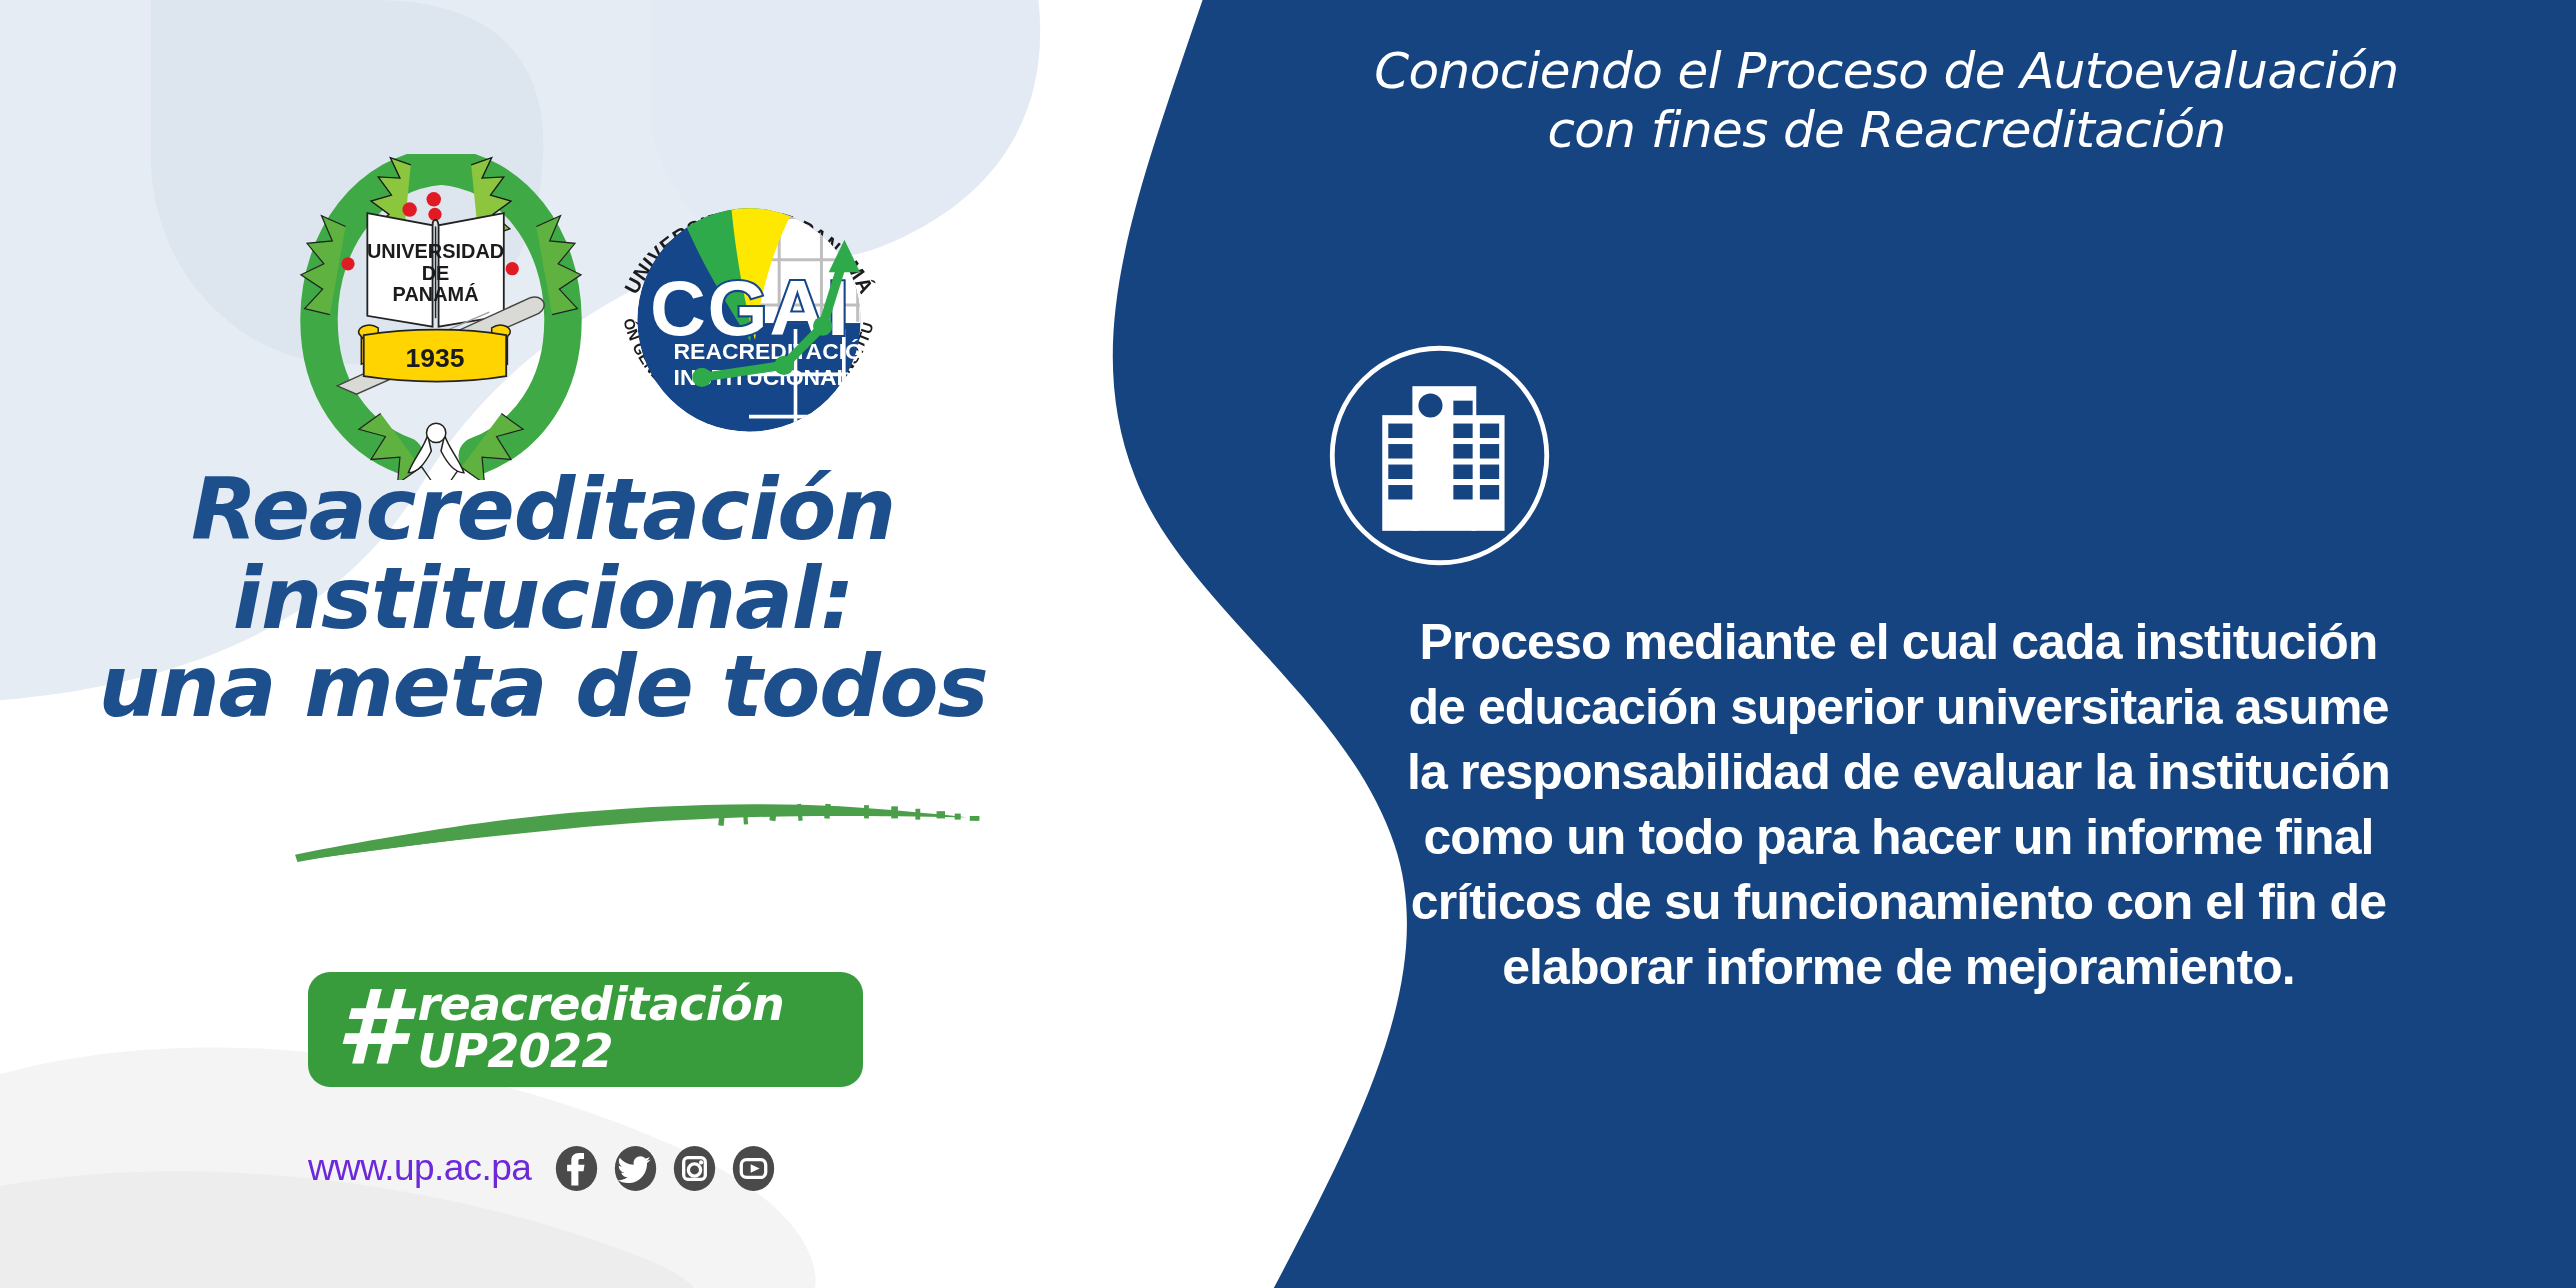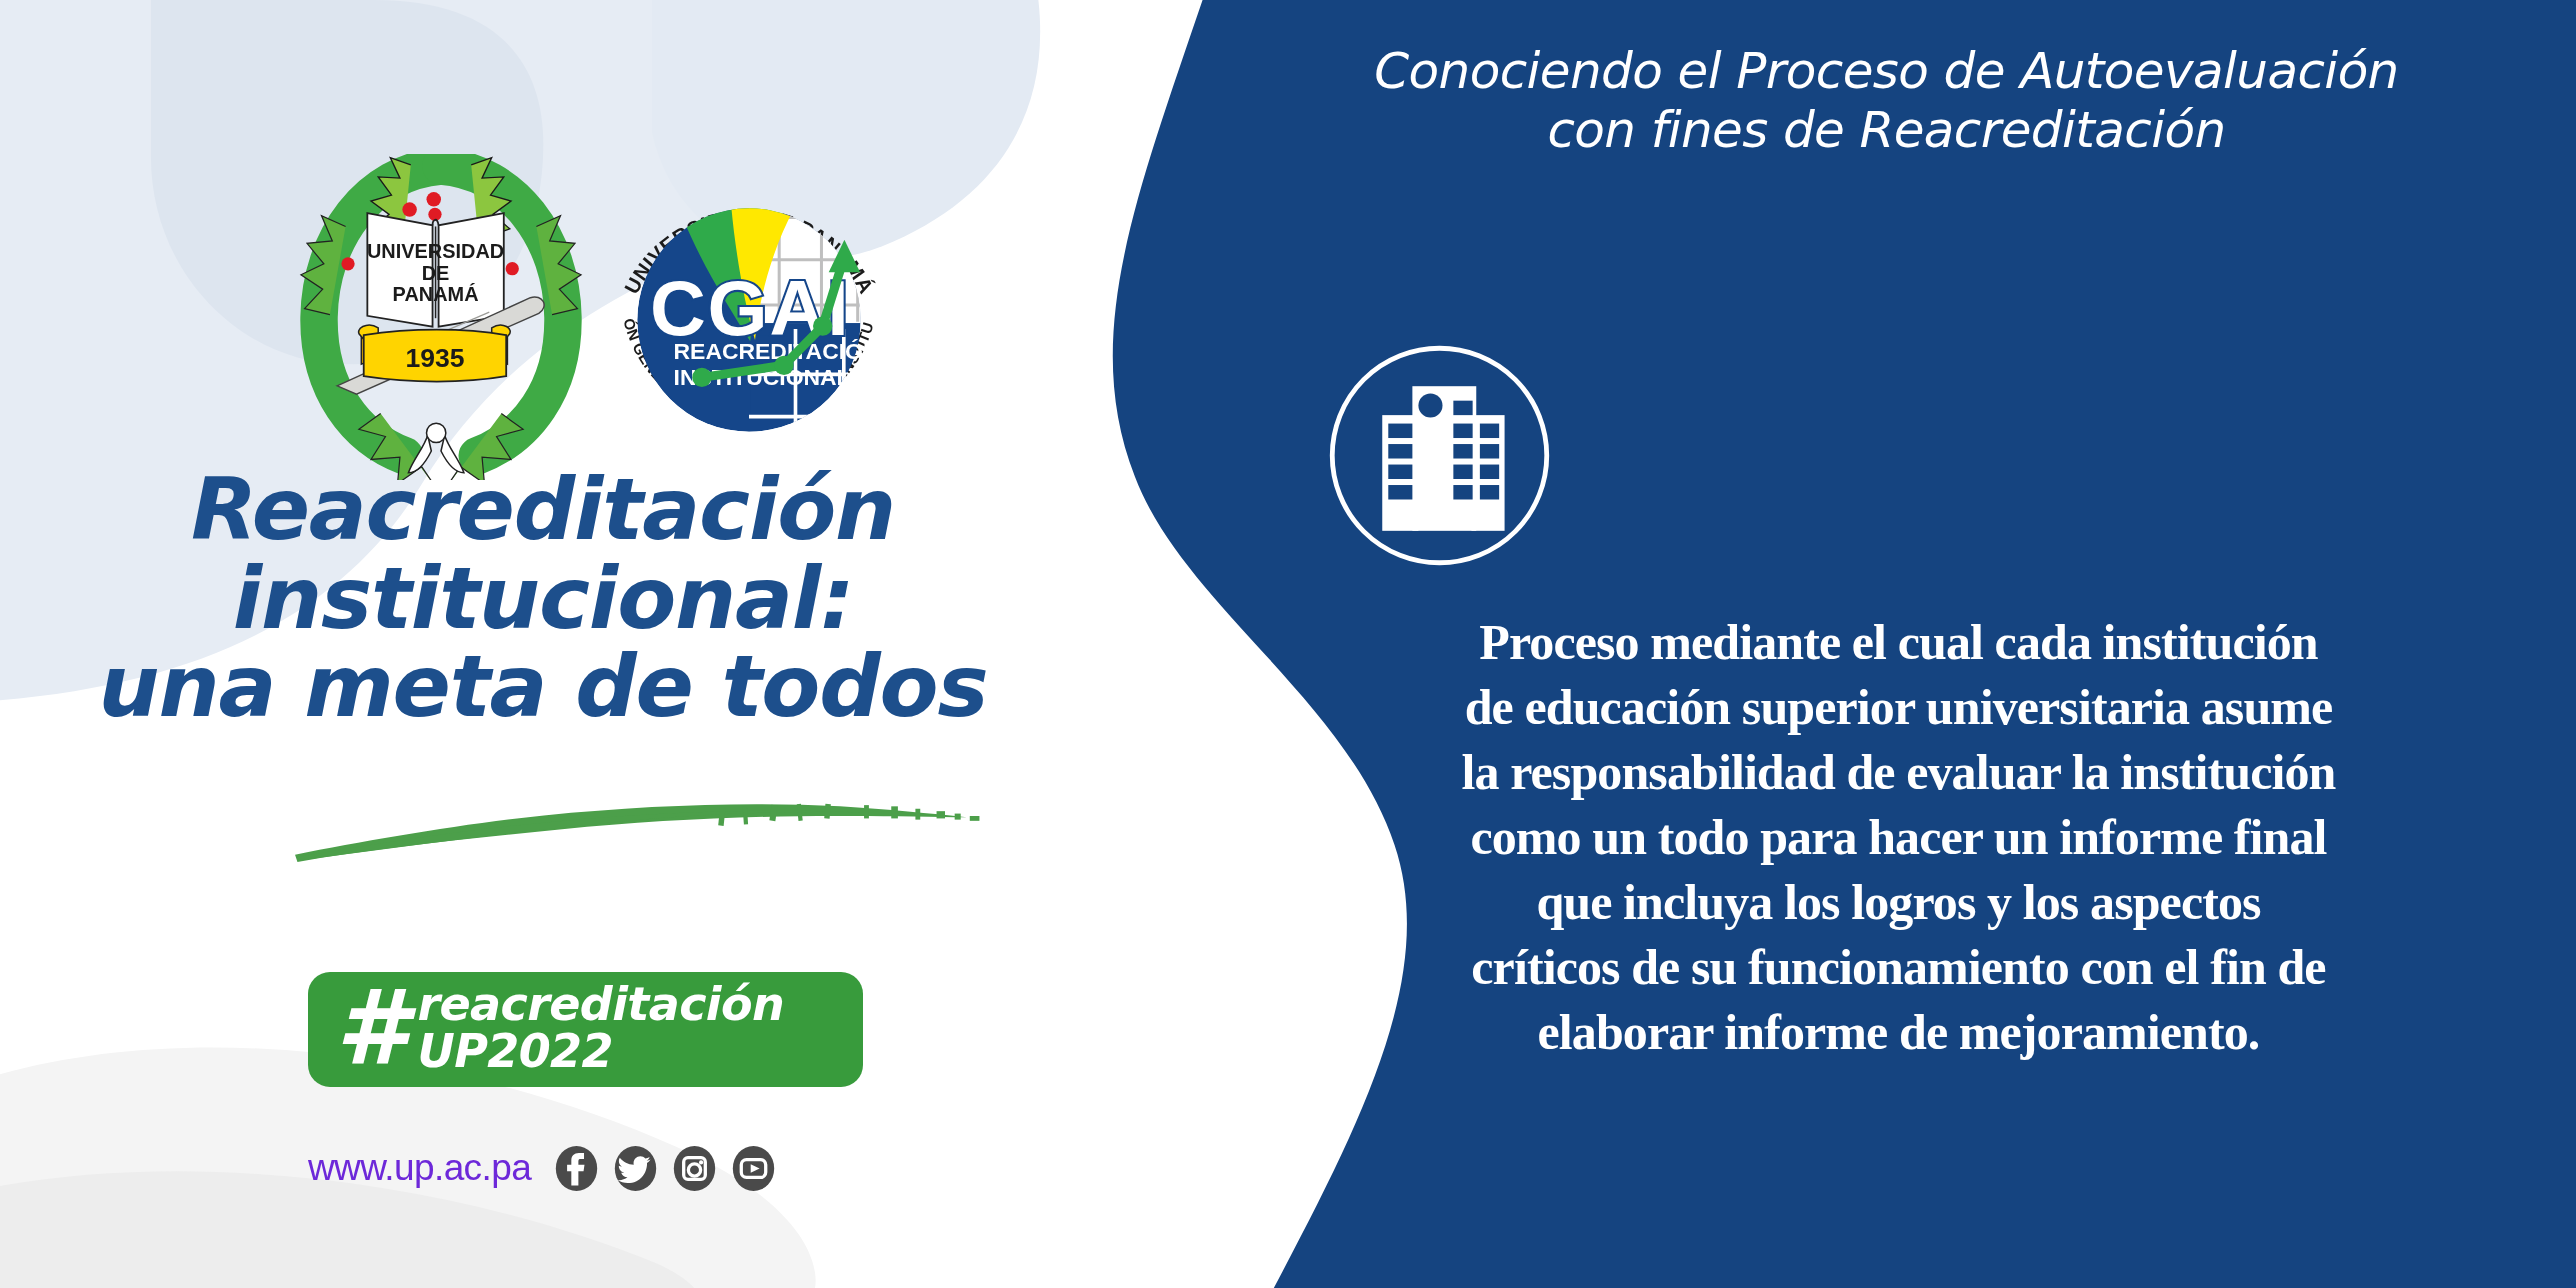--- a/index.html
+++ b/index.html
@@ -94,21 +94,21 @@
     margin-left:35px;
     color:#ffffff;
     font-family:"DejaVu Sans", sans-serif;
     font-weight:bold;font-size:91px;line-height:1;
     letter-spacing:-1.2px;white-space:nowrap;
   }
 
   .body-copy{
     position:absolute;left:54px;top:610px;width:1177px;
     text-align:center;color:#ffffff;
-    font-family:Liberation Serif, serif;
+    font-family:Liberation Sans, sans-serif;
     font-weight:bold;
     font-size:50px;line-height:1.30;letter-spacing:-0.9px;
   }
   .body-copy .bl{display:block;white-space:nowrap;}
 </style>
 </head>
 <body>
 
 <div id="stage">
 
@@ -367,20 +367,19 @@
           <rect x="262" y="244" width="32" height="24"></rect>
         </g>
       </svg>
     </div>
 
     <div class="body-copy">
       <span class="bl">Proceso mediante el cual cada institución</span>
       <span class="bl">de educación superior universitaria asume</span>
       <span class="bl">la responsabilidad de evaluar la institución</span>
       <span class="bl">como un todo para hacer un informe final</span>
-      <span class="bl">que incluya los logros y los aspectos</span>
       <span class="bl">críticos de su funcionamiento con el fin de</span>
       <span class="bl">elaborar informe de mejoramiento.</span>
     </div>
   </div>
 
 </div>
 
 
 </body></html>

